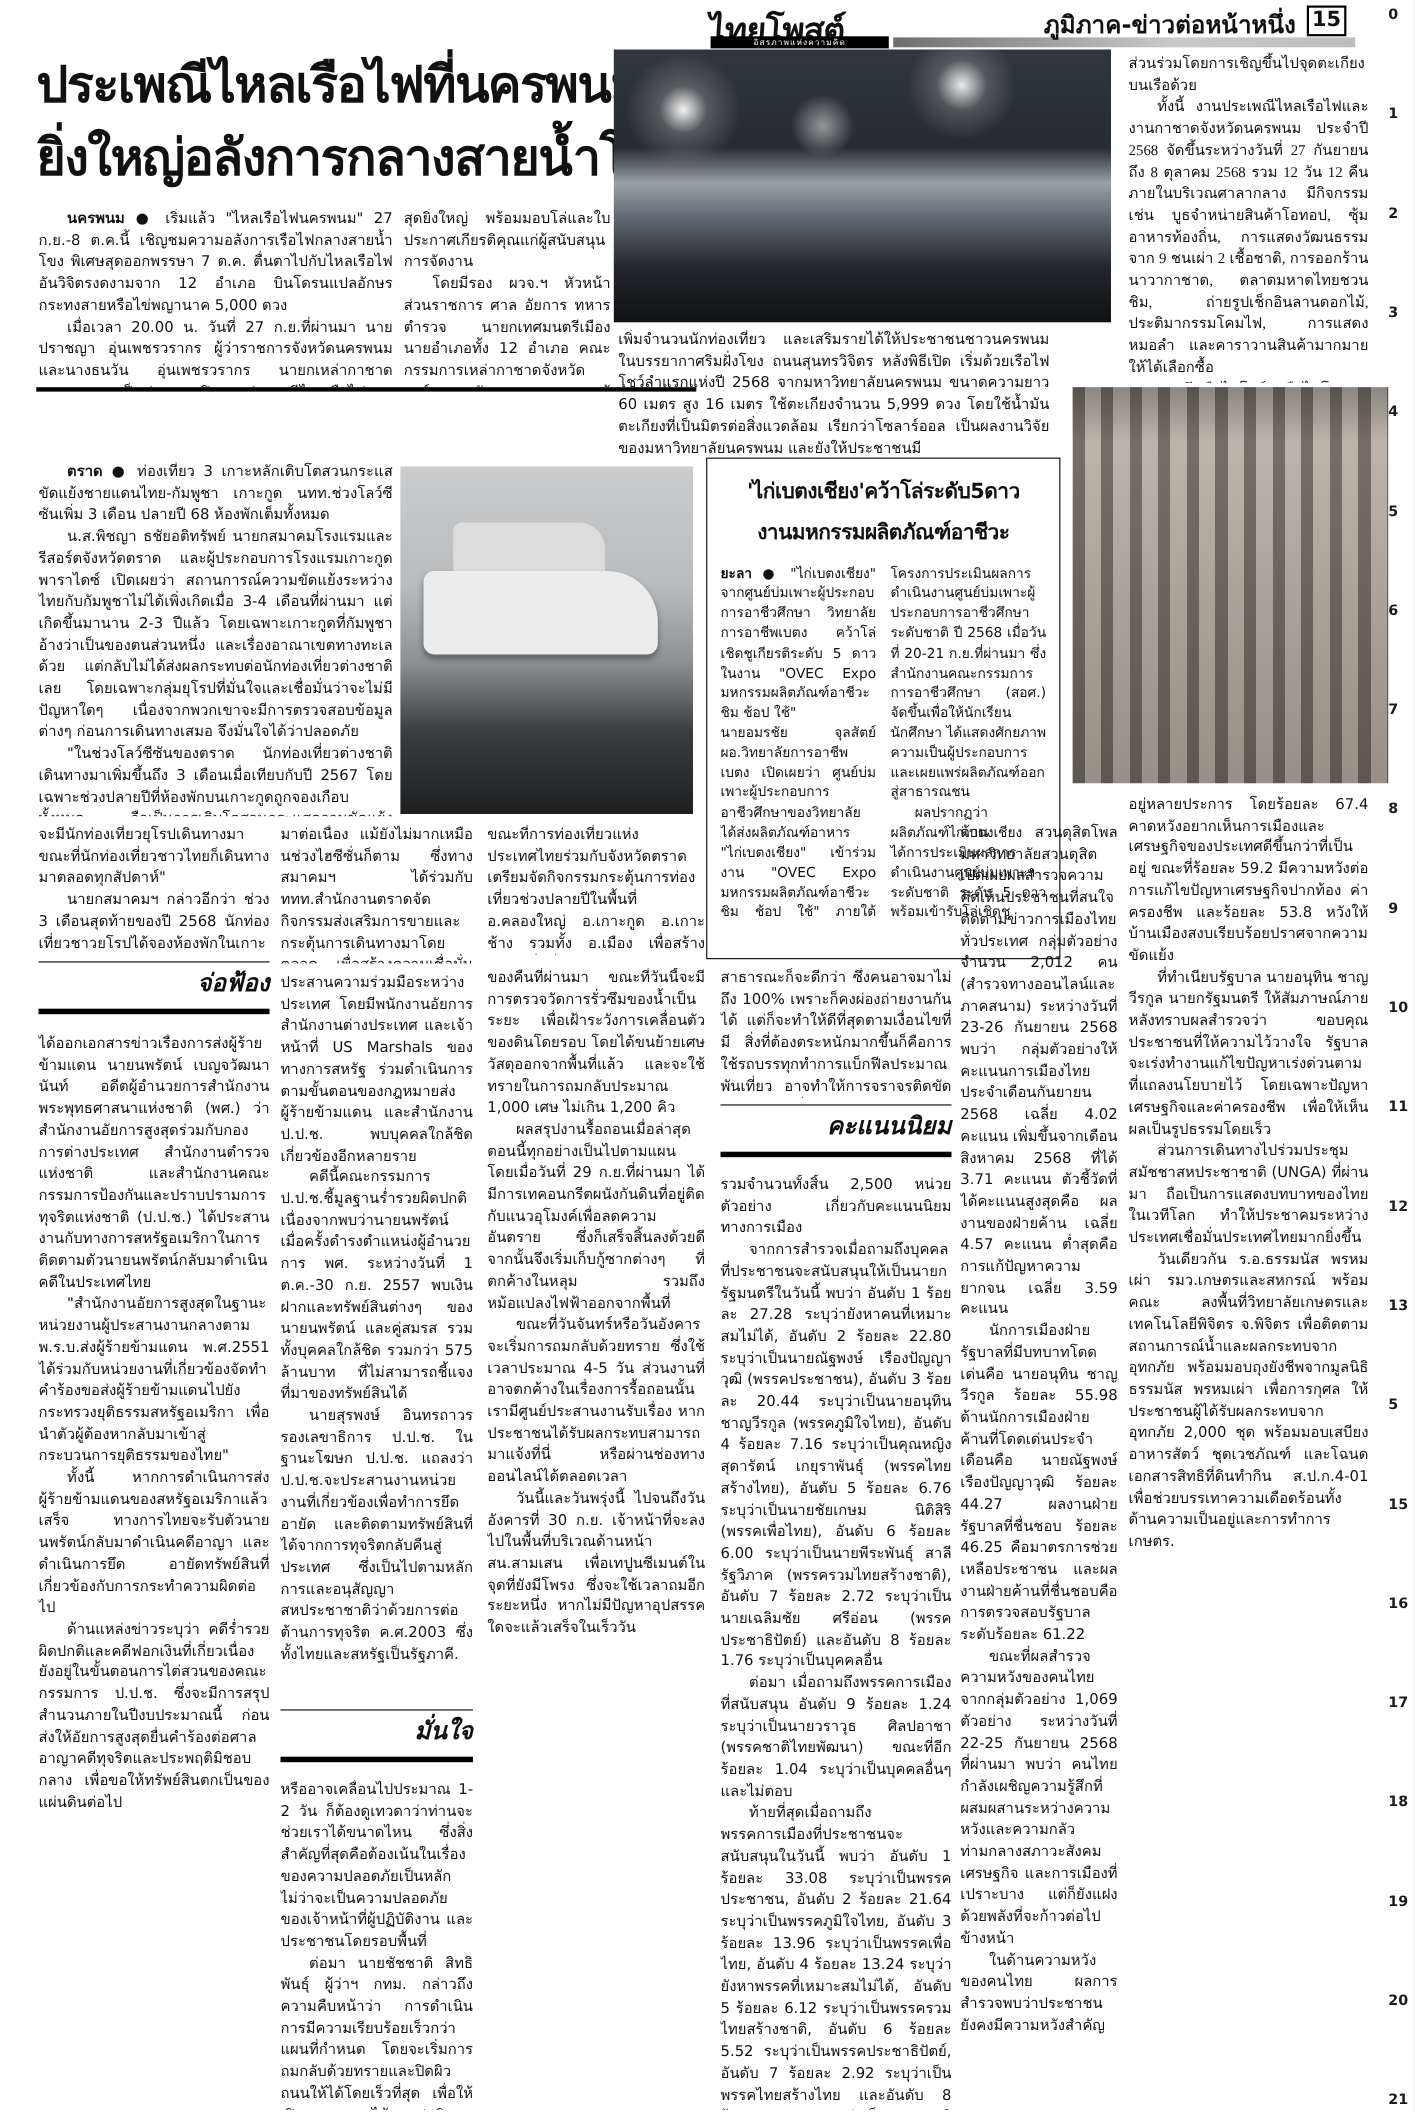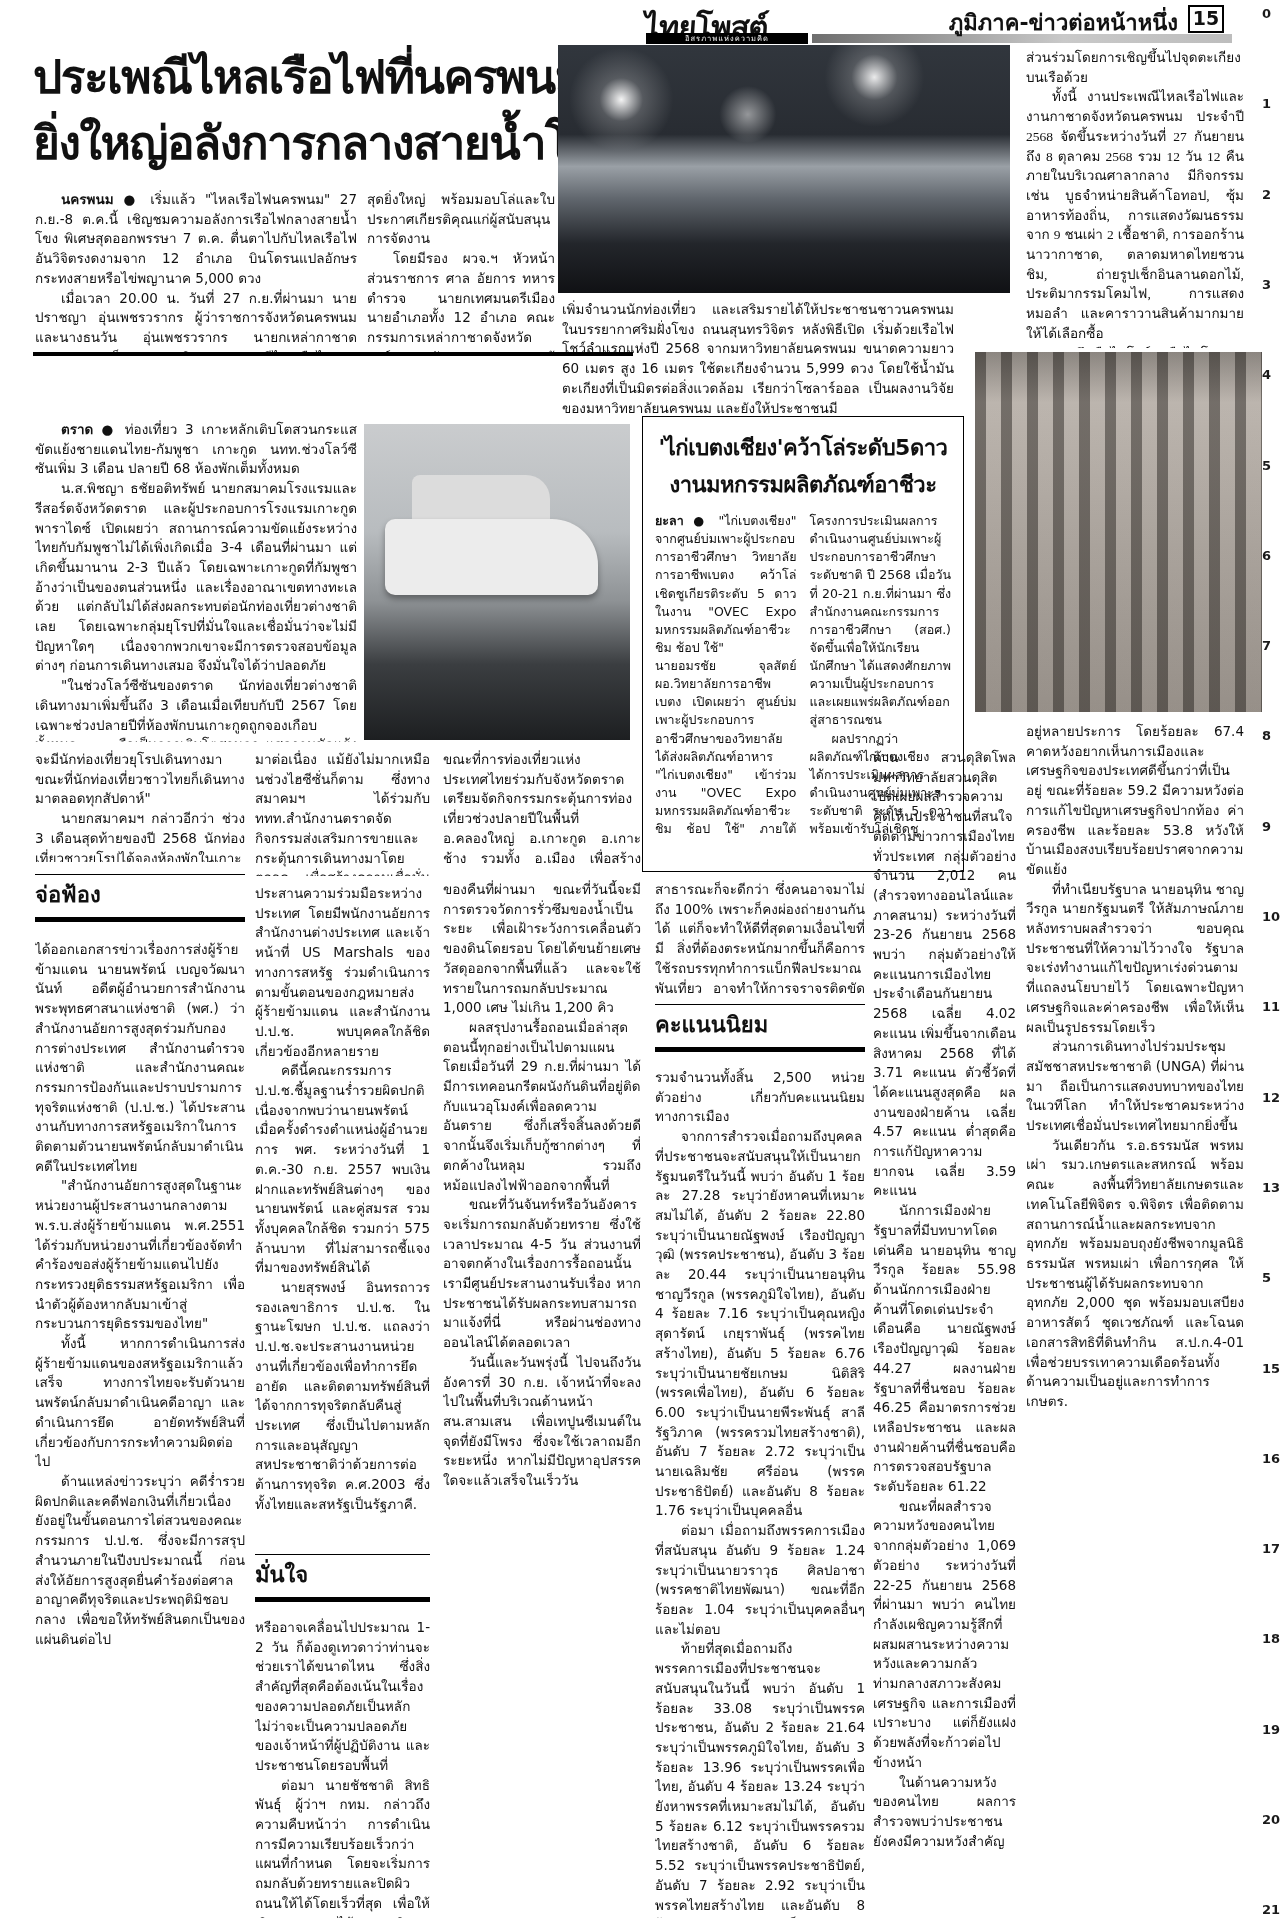--- a/index.html
+++ b/index.html
@@ -20,28 +20,28 @@
   .headline2 { font-size:40px; line-height:50px; font-weight:900; letter-spacing:-1px; white-space:nowrap; }
 
   
   .body-col { font-size:13.5px; line-height:1.46; text-align:justify; overflow:hidden; }
   .body-col p { margin:0; text-indent:26px; }
   .cont > p:first-child { text-indent:0; }
   .dateline { font-weight:bold; }
 
   
   .catchword { border-top:1.5px solid #000; border-bottom:5px solid #000;
-               text-align:left; font-weight:bold; font-size:22px;
-               padding:7px 0 9px; line-height:1.2; }
+               text-align:right; font-weight:bold; font-size:22px;
+               padding:7px 0 9px; line-height:1.2;font-style:italic; }
 
   .rule { background:#000; }
 
   
   .boxed-story { border:1.5px solid #000; padding:12px 12px 8px; overflow:hidden; }
-  .box-headline { text-align:center; font-weight:600; font-size:22px; line-height:37px; letter-spacing:-0.5px; white-space:nowrap; }
+  .box-headline { text-align:center; font-weight:600; font-size:19px; line-height:37px; letter-spacing:-0.5px; white-space:nowrap; }
   .box-body { column-count:2; column-gap:13px; font-size:12.5px; line-height:1.45; text-align:justify; margin-top:9px; height:330px; overflow:hidden; }
   .box-body p { margin:0; text-indent:22px; }
   .box-body p:first-of-type { text-indent:0; }
 
   
   .photo { overflow:hidden; }
   .photo1 { background:
       radial-gradient(circle at 14% 22%, rgba(255,255,255,.95) 0%, rgba(255,255,255,.2) 5%, rgba(255,255,255,0) 12%),
       radial-gradient(circle at 70% 13%, rgba(255,255,255,.9) 0%, rgba(255,255,255,.18) 6%, rgba(255,255,255,0) 13%),
       radial-gradient(circle at 42% 28%, rgba(255,255,255,.5) 0%, rgba(255,255,255,0) 9%),

